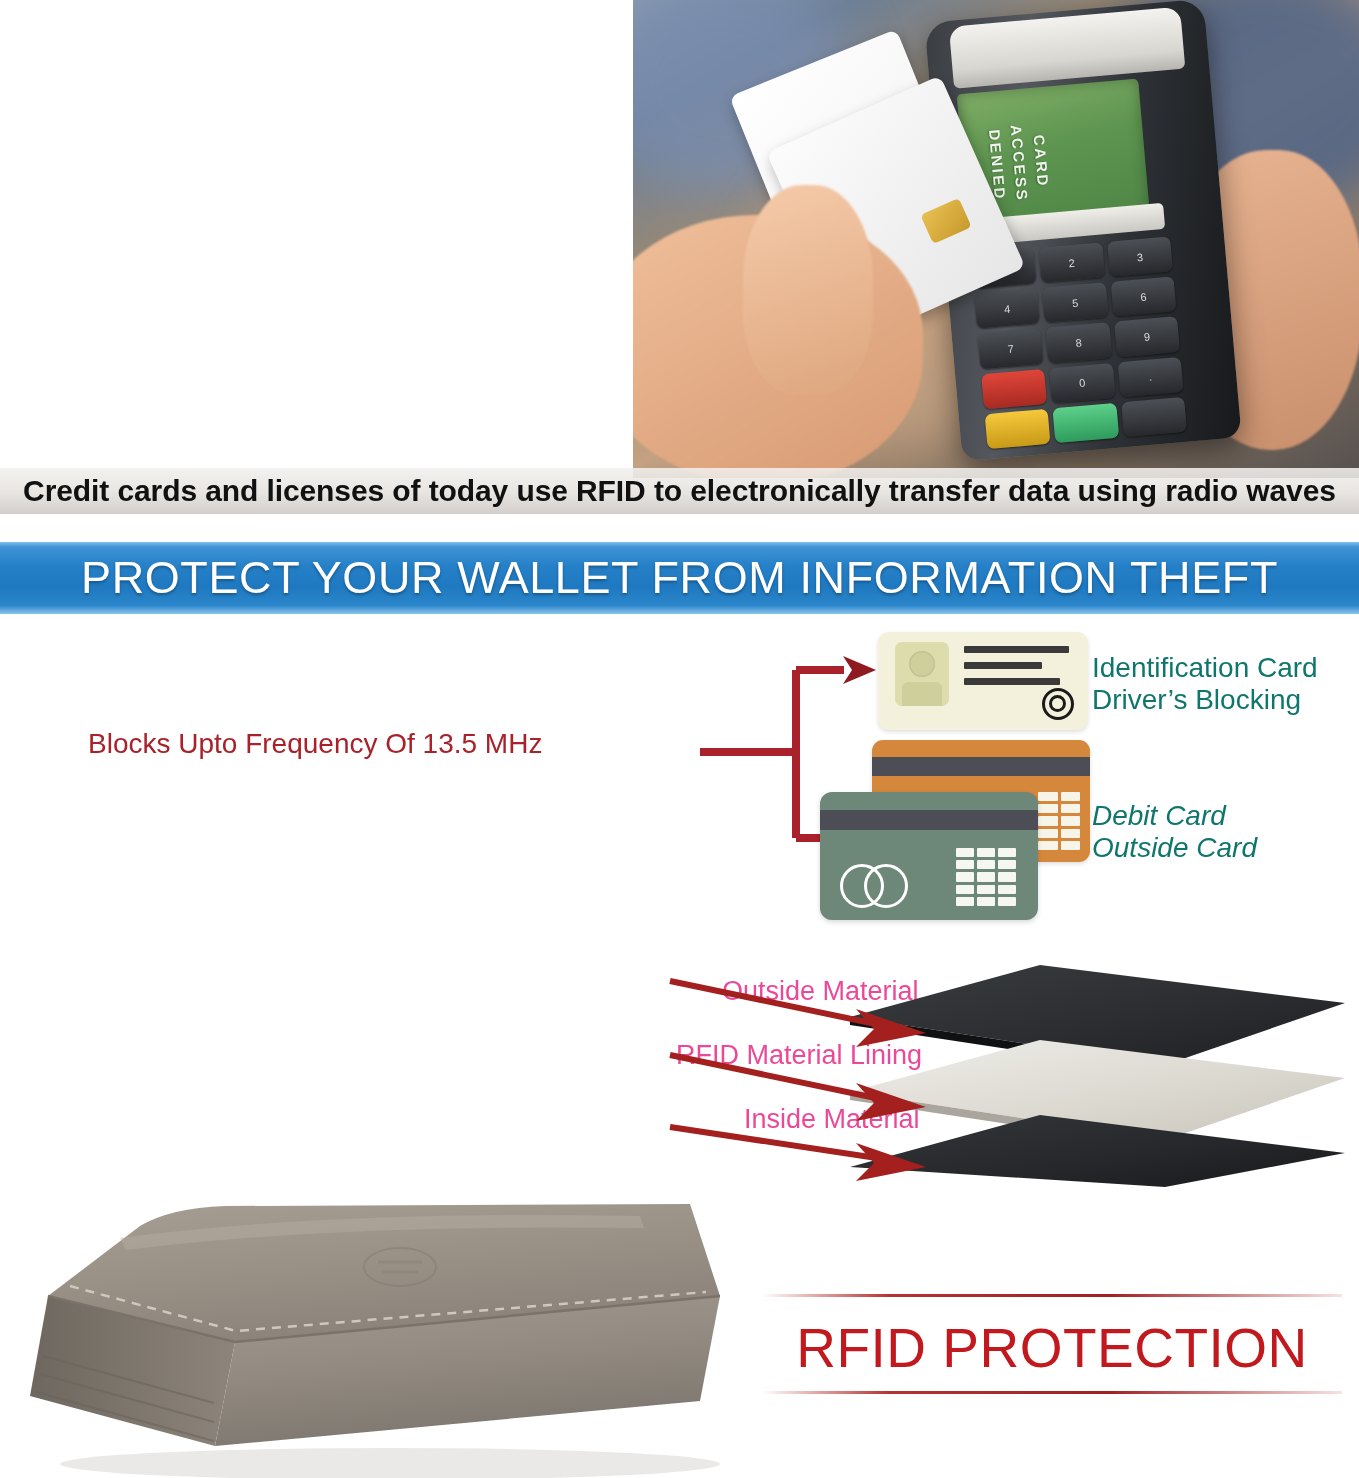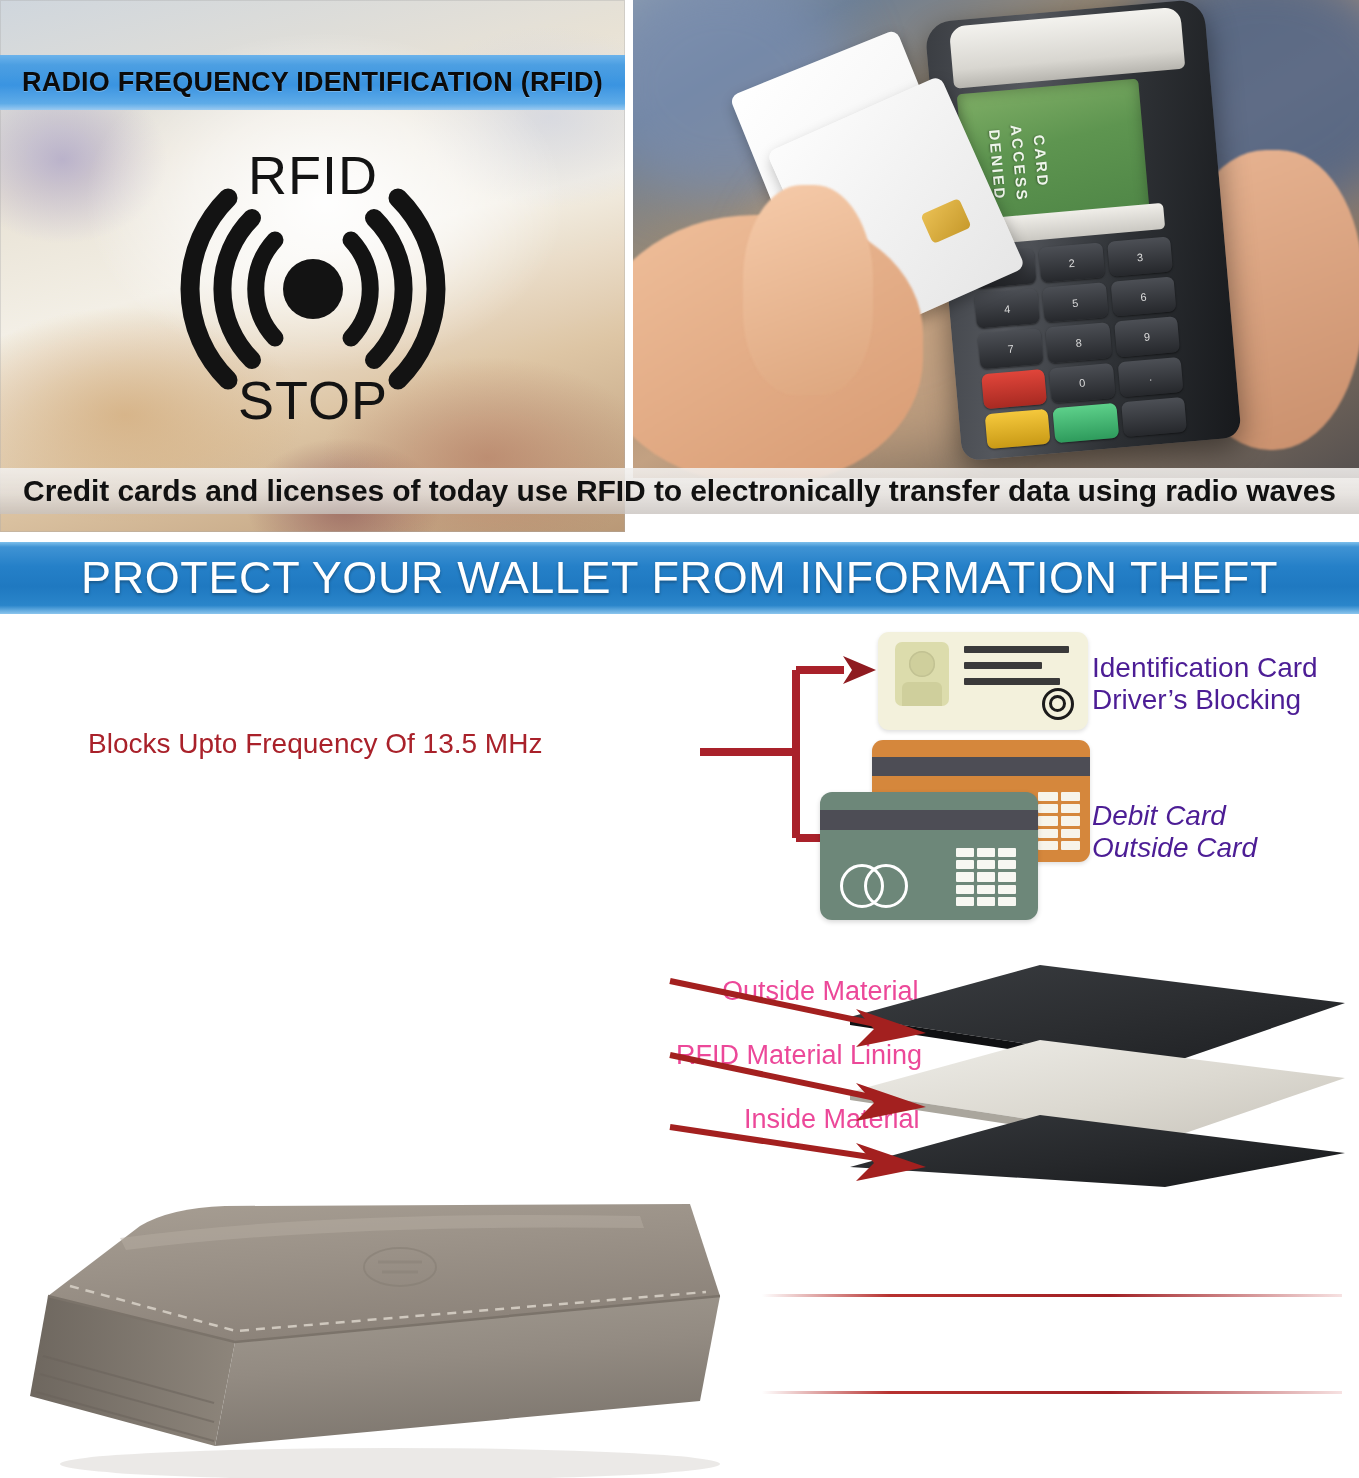--- a/index.html
+++ b/index.html
@@ -185,21 +185,21 @@
   #ring-a{left:0;}
   #ring-b{left:24px;}
   #green-grid{
     position:absolute;right:22px;bottom:14px;width:60px;height:58px;
     display:grid;grid-template-columns:repeat(3,1fr);grid-template-rows:repeat(5,1fr);gap:3px;
   }
   #green-grid span{background:#f7f7f2;border-radius:1px;}
 
   
   .card-label{
-    position:absolute;color:#4c1d95;font-size:28px;line-height:32px;white-space:nowrap;
+    position:absolute;color:#0f766e;font-size:28px;line-height:32px;white-space:nowrap;
   }
   #label-id{left:1092px;top:652px;}
   #label-debit{left:1092px;top:800px;font-style:italic;}
 
   
   .layer-label{
     position:absolute;color:#ec4899;font-size:27px;white-space:nowrap;
   }
   #label-outside{left:722px;top:976px;}
   #label-lining{left:676px;top:1040px;}
@@ -222,45 +222,20 @@
   #protection-text{
     position:absolute;left:0;top:28px;width:600px;text-align:center;
     color:#c1191d;font-size:55px;letter-spacing:.5px;white-space:nowrap;
   }
 </style>
 </head>
 <body>
 
 <div id="top-section">
 
-  <div id="rfid-panel">
-    <div id="rfid-panel-blurlayer"></div>
-
-    <div id="rfid-title-bar">
-      <span id="rfid-title-text">RADIO FREQUENCY IDENTIFICATION (RFID)</span>
-    </div>
-
-    <div id="rfid-logo">
-      <div id="rfid-word">RFID</div>
-
-      <svg id="rfid-waves" viewBox="0 0 270 215">
-        <circle cx="135" cy="107" r="30" fill="#131313"></circle>
-
-        <path d="M173 58 A 72 72 0 0 1 173 156" fill="none" stroke="#131313" stroke-width="17" stroke-linecap="round"></path>
-        <path d="M196 36 A 100 100 0 0 1 196 178" fill="none" stroke="#131313" stroke-width="18" stroke-linecap="round"></path>
-        <path d="M220 16 A 128 128 0 0 1 220 198" fill="none" stroke="#131313" stroke-width="19" stroke-linecap="round"></path>
-
-        <path d="M97 58 A 72 72 0 0 0 97 156" fill="none" stroke="#131313" stroke-width="17" stroke-linecap="round"></path>
-        <path d="M74 36 A 100 100 0 0 0 74 178" fill="none" stroke="#131313" stroke-width="18" stroke-linecap="round"></path>
-        <path d="M50 16 A 128 128 0 0 0 50 198" fill="none" stroke="#131313" stroke-width="19" stroke-linecap="round"></path>
-      </svg>
-
-      <div id="stop-word">STOP</div>
-    </div>
-  </div>
 
   <div id="pos-panel">
     <div class="pos-bg-blob" style="left:-40px;top:-30px;width:260px;height:230px;background:rgba(120,140,175,.75);"></div>
     <div class="pos-bg-blob" style="left:470px;top:-40px;width:320px;height:260px;background:rgba(70,95,135,.80);"></div>
     <div class="pos-bg-blob" style="left:120px;top:150px;width:300px;height:300px;background:rgba(205,170,135,.55);"></div>
 
     <div class="pos-hand" style="left:540px;top:150px;width:190px;height:300px;background:linear-gradient(160deg,#e8b492,#c98f6c);"></div>
 
     <div id="pos-terminal">
       <div id="pos-printer"></div>
@@ -469,14 +444,15 @@
   <g opacity="0.55">
     <ellipse cx="400" cy="121" rx="36" ry="19" fill="none" stroke="#857d73" stroke-width="2"></ellipse>
     <path d="M378,116 h44 M382,126 h36" stroke="#8a8278" stroke-width="3"></path>
   </g>
 
   <path d="M120,92 Q330,64 640,70 L644,82 Q330,78 126,104 Z" fill="#b7afa4" opacity=".45"></path>
 </svg>
 
 <div id="protection-block">
   <div id="protection-rule-top"></div>
+  <div id="protection-text">RFID PROTECTION</div>
   <div id="protection-rule-bottom"></div>
 </div>
 
 </body></html>

